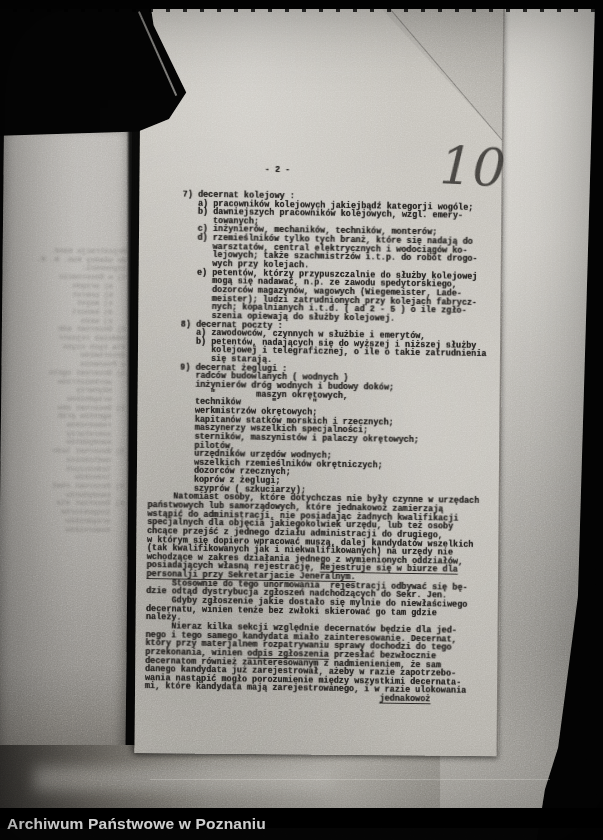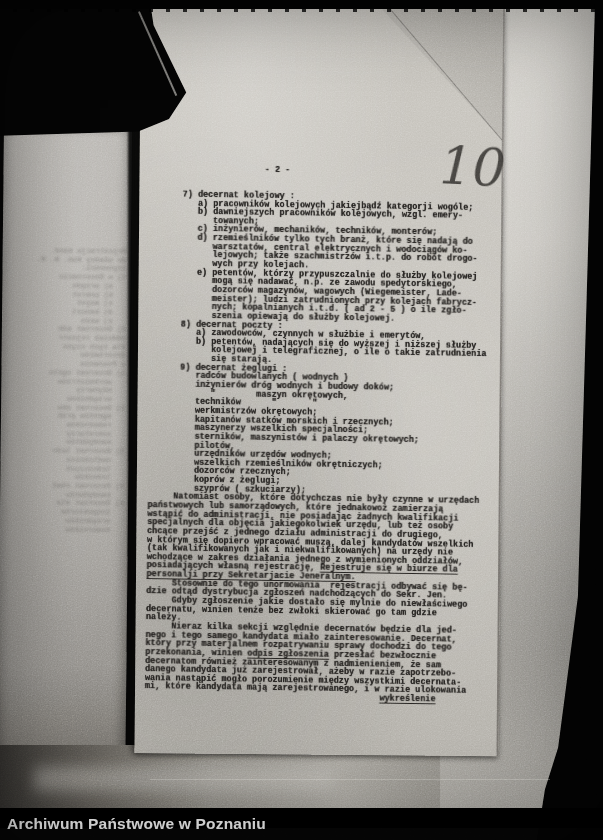--- a/index.html
+++ b/index.html
@@ -185,21 +185,21 @@
         <div class="tline">decernatu, winien tenże bez zwłoki skierować go tam gdzie</div>
         <div class="tline">należy.</div>
         <div class="tline">     Nieraz kilka sekcji względnie decernatów będzie dla jed-</div>
         <div class="tline">nego i tego samego kandydata miało zainteresowanie. Decernat,</div>
         <div class="tline">który przy materjalnem rozpatrywaniu sprawy dochodzi do tego</div>
         <div class="tline">przekonania, winien <u>odpis zgłoszenia</u> przesłać bezwłocznie</div>
         <div class="tline">decernatom również zainteresowanym z nadmienieniem, że sam</div>
         <div class="tline">danego kandydata już zarejestrował, ażeby w razie zapotrzebo-</div>
         <div class="tline">wania nastąpić mogło porozumienie między wszystkimi decernata-</div>
         <div class="tline">mi, które kandydata mają zarejestrowanego, i w razie ulokowania</div>
-        <div class="tline">                                              <u>wykreślenie</u></div>
+        <div class="tline">                                              <u>jednakowoż</u></div>
       </div>
   </div>
 
   <div class="topleft-black"></div>
   <div class="top-film"></div>
   <div class="right-film"></div>
   <div class="scratch-1"></div>
   <div class="scratch-2"></div>
 
   <div class="watermark-bar">

